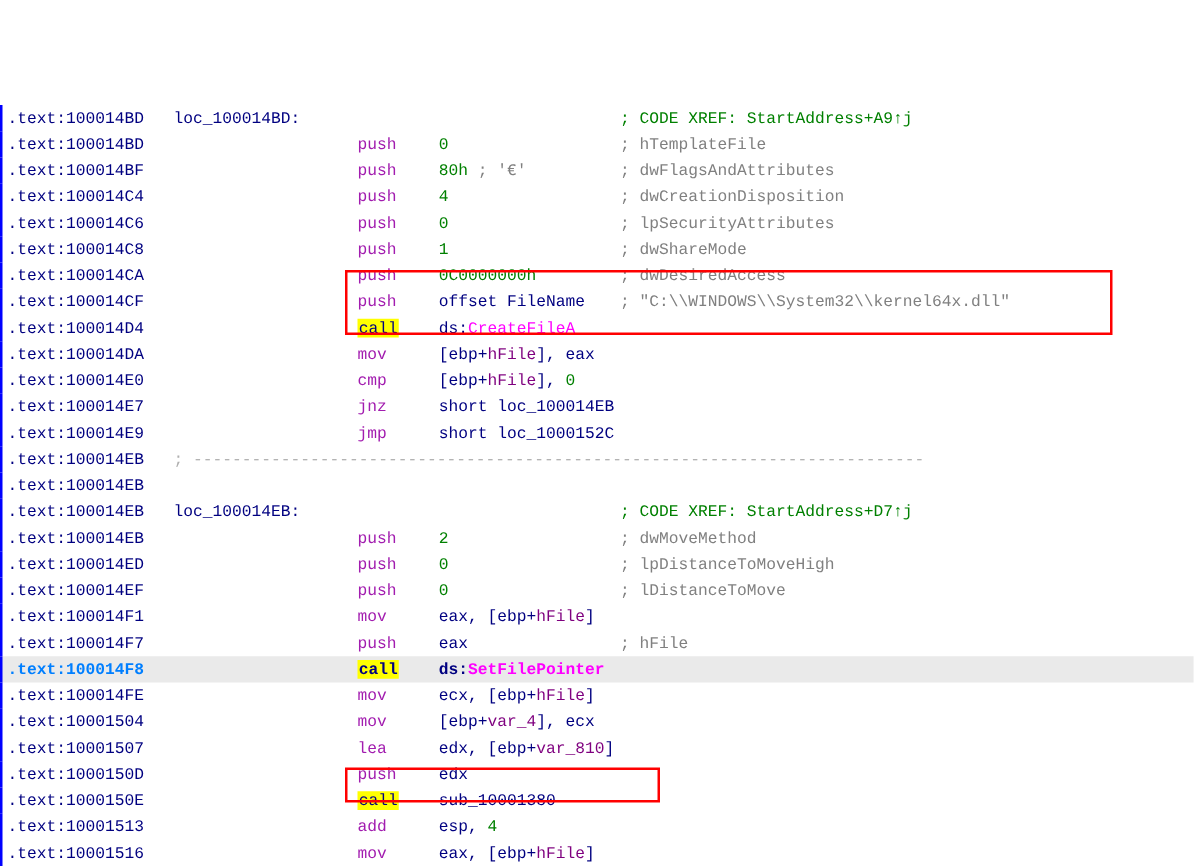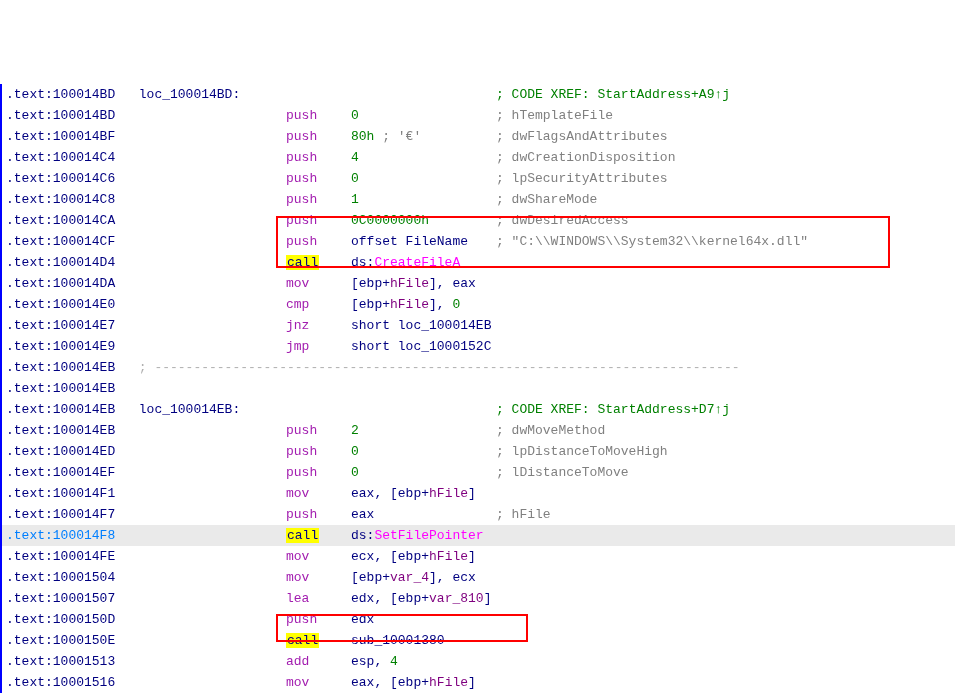--- a/index.html
+++ b/index.html
@@ -15,20 +15,21 @@
   }
   .line {
     display: flex;
     align-items: center;
     height: 21px;
     padding-left: 4px;
     border-left: 2px solid #0000ff;
   }
   .line.hl {
     background: #eaeaea;
+    font-weight: bold;
   }
   .seg { color: #000080; }
   .addr { color: #000080; }
   .mnem { color: #a21caf; }
   .reg { color: #000080; }
   .num { color: #008000; }
   .loc { color: #7f007f; }
   .api { color: #ff00ff; }
   .brk { color: #000080; }
   .ds  { color: #000080; }

